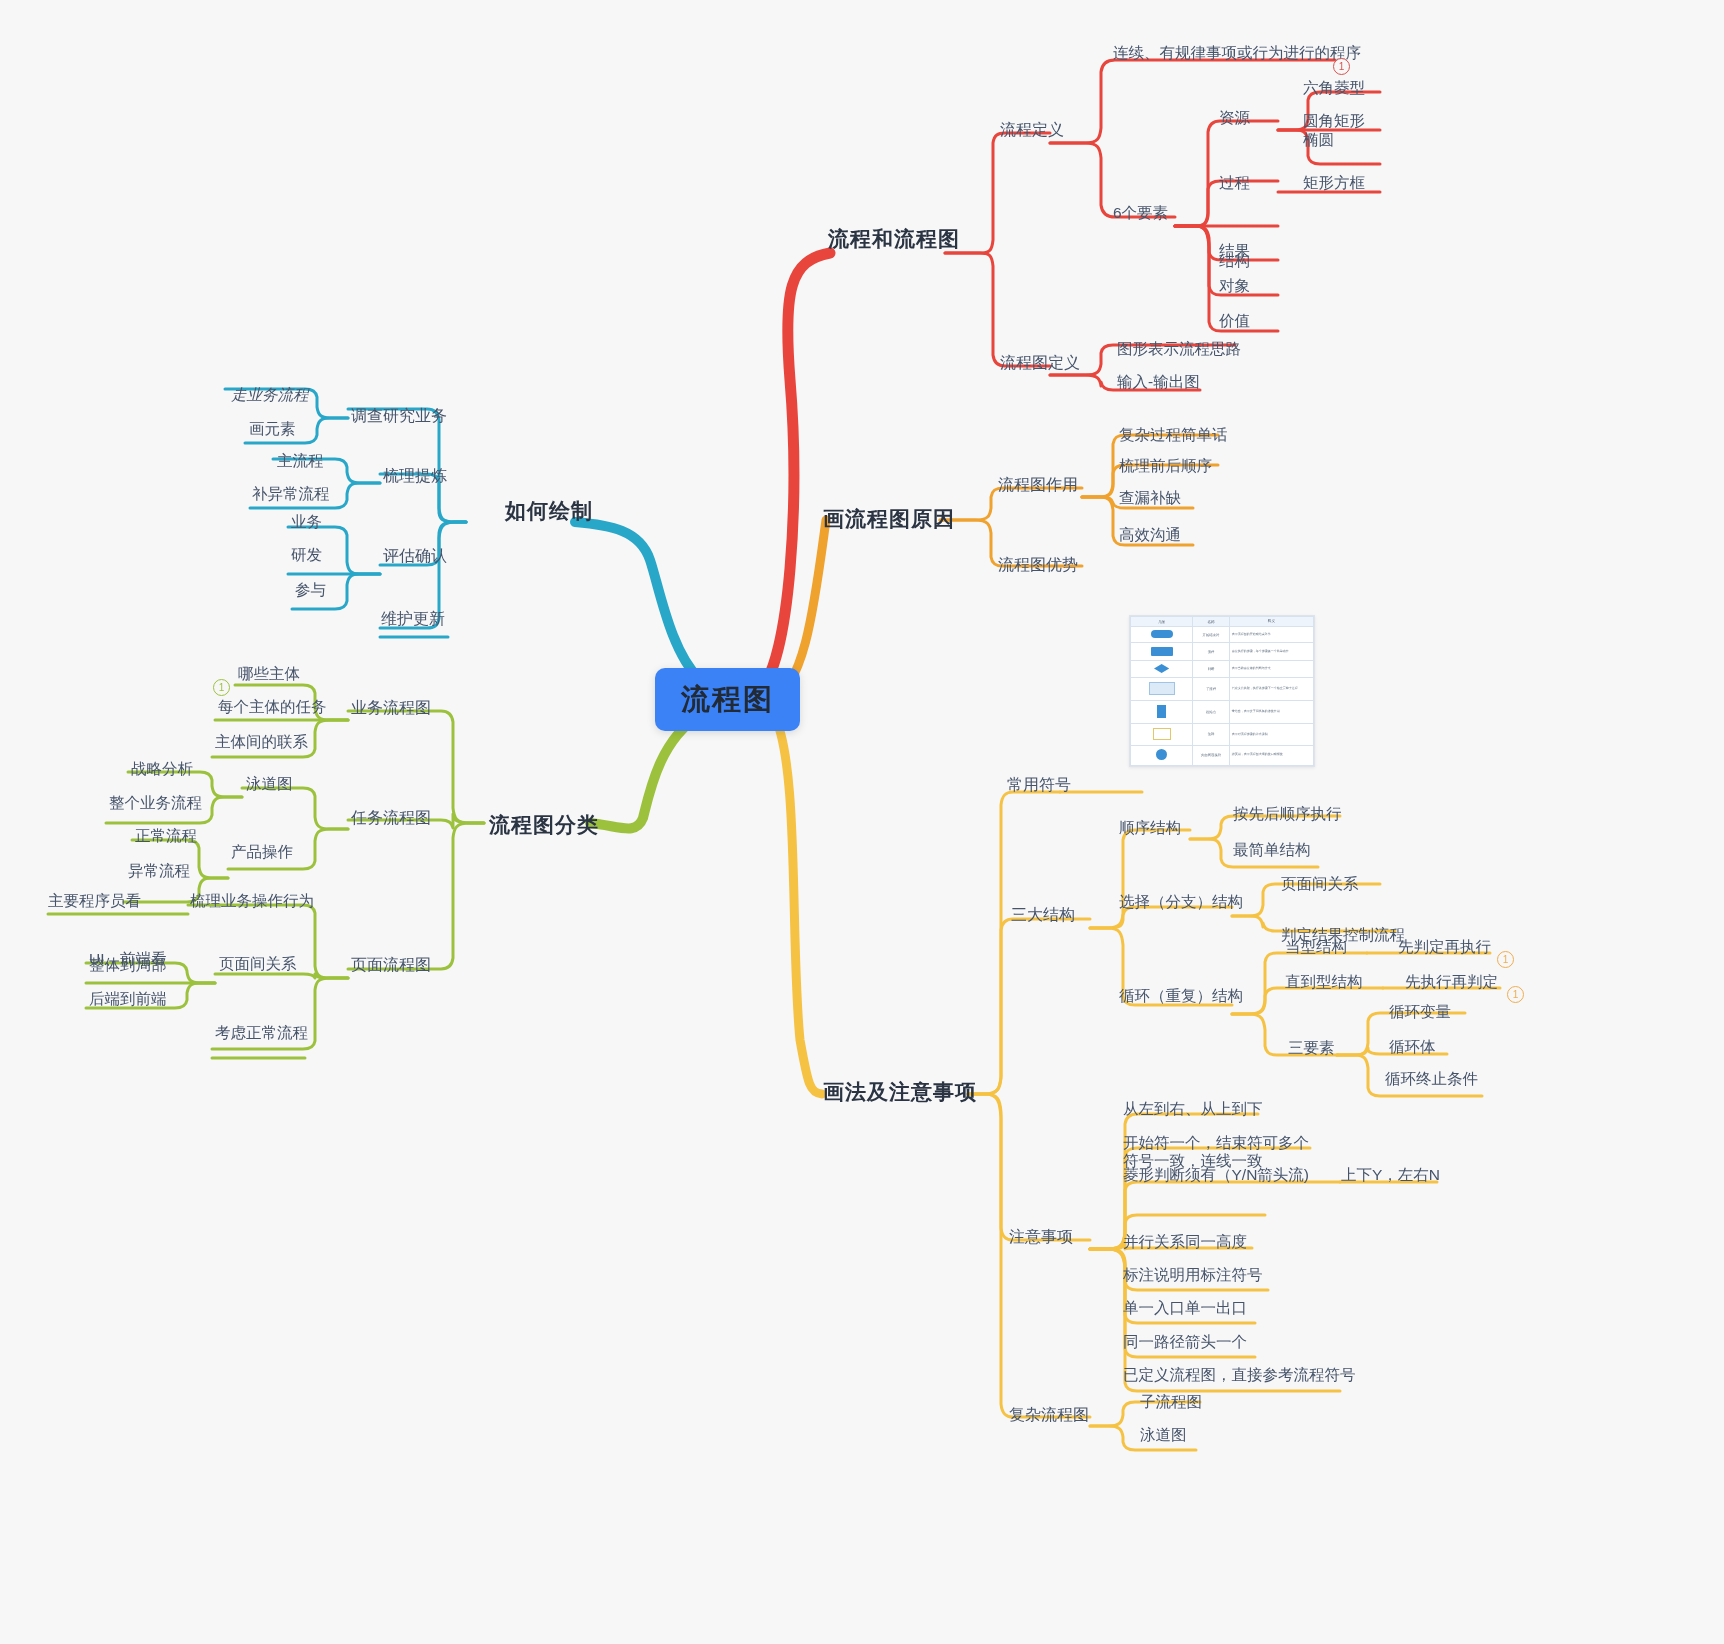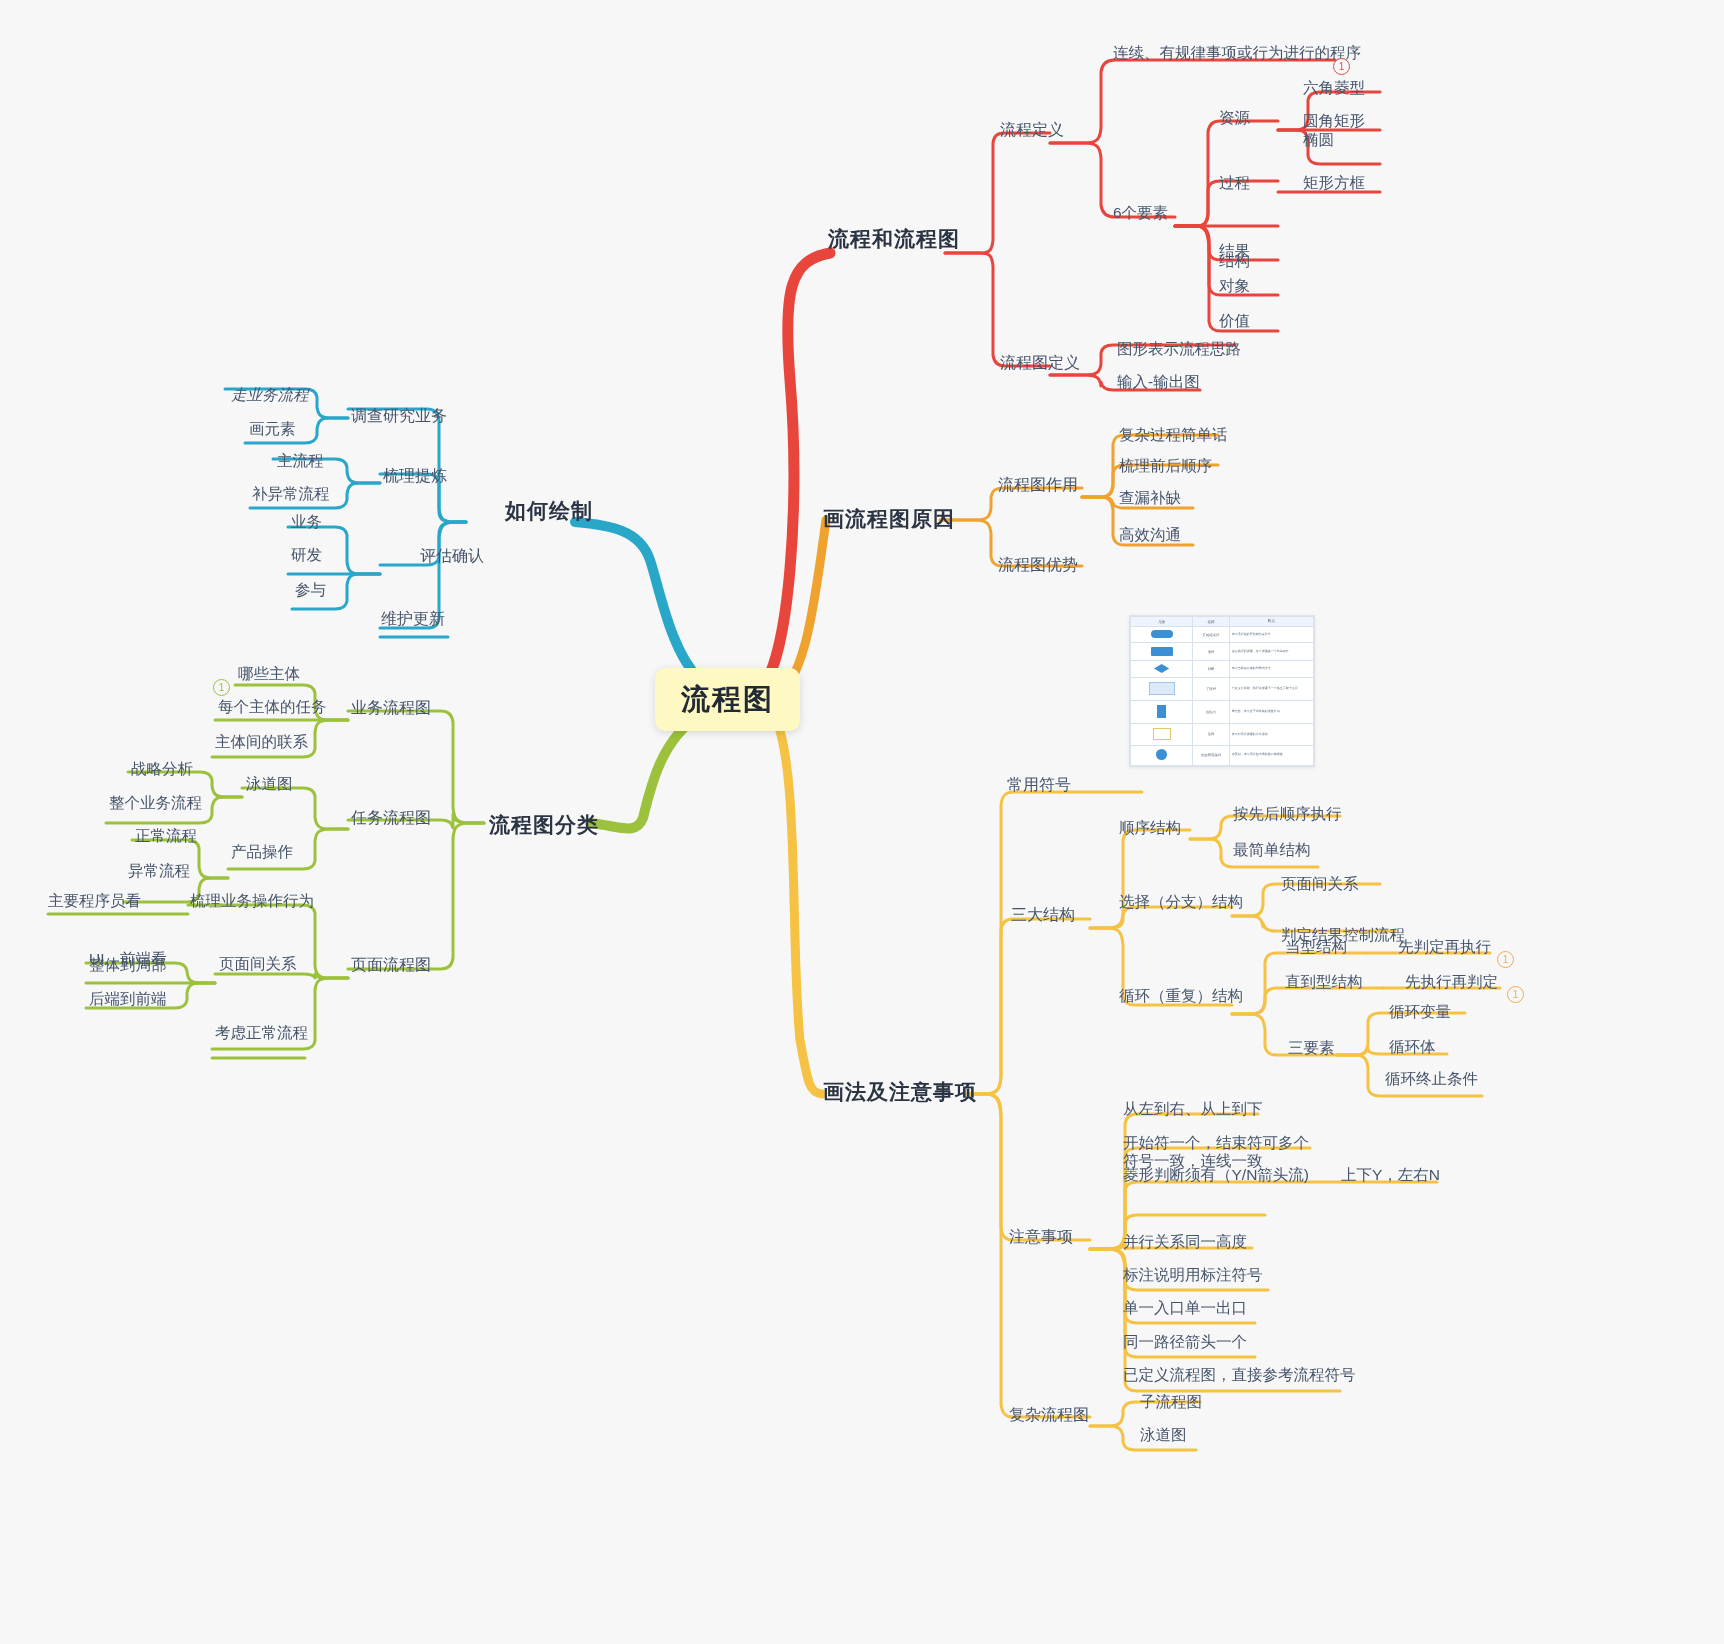--- a/index.html
+++ b/index.html
@@ -14,21 +14,21 @@
   svg.links{position:absolute;left:0;top:0;width:1724px;height:1644px;pointer-events:none;}
 
   .node{
     position:absolute;
     color:#3b4a5a;
     white-space:nowrap;
     line-height:1.2;
   }
   
   .root{
-    background:#fef9c3;
+    background:#3b82f6;
     border-radius:10px;
     box-shadow:0 2px 8px rgba(0,0,0,.13);
     font-size:29px;
     font-weight:bold;
     color:#222a35;
     padding:14px 26px;
     letter-spacing:2px;
   }
   
   .lvl1{
@@ -265,21 +265,21 @@
   <div class="node lvl1" style="left:505px;top:498px;">如何绘制</div>
 
   <div class="node lvl2" style="left:351px;top:406px;">调查研究业务</div>
   <div class="node lvl3" style="left:231px;top:386px;font-style:italic;">走业务流程</div>
   <div class="node lvl3" style="left:249px;top:420px;">画元素</div>
 
   <div class="node lvl2" style="left:383px;top:466px;">梳理提炼</div>
   <div class="node lvl3" style="left:277px;top:452px;">主流程</div>
   <div class="node lvl3" style="left:252px;top:485px;">补异常流程</div>
 
-  <div class="node lvl2" style="left:383px;top:546px;margin-left:37px;">评估确认</div>
+  <div class="node lvl2" style="left:383px;top:546px;">评估确认</div>
   <div class="node lvl3" style="left:291px;top:513px;">业务</div>
   <div class="node lvl3" style="left:291px;top:546px;">研发</div>
   <div class="node lvl3" style="left:295px;top:581px;">参与</div>
 
   <div class="node lvl2" style="left:381px;top:609px;">维护更新</div>
 
   <div class="node lvl1" style="left:489px;top:812px;">流程图分类</div>
 
   <div class="node lvl2" style="left:351px;top:698px;">业务流程图</div>
   <div class="node lvl3" style="left:238px;top:665px;">哪些主体</div>

